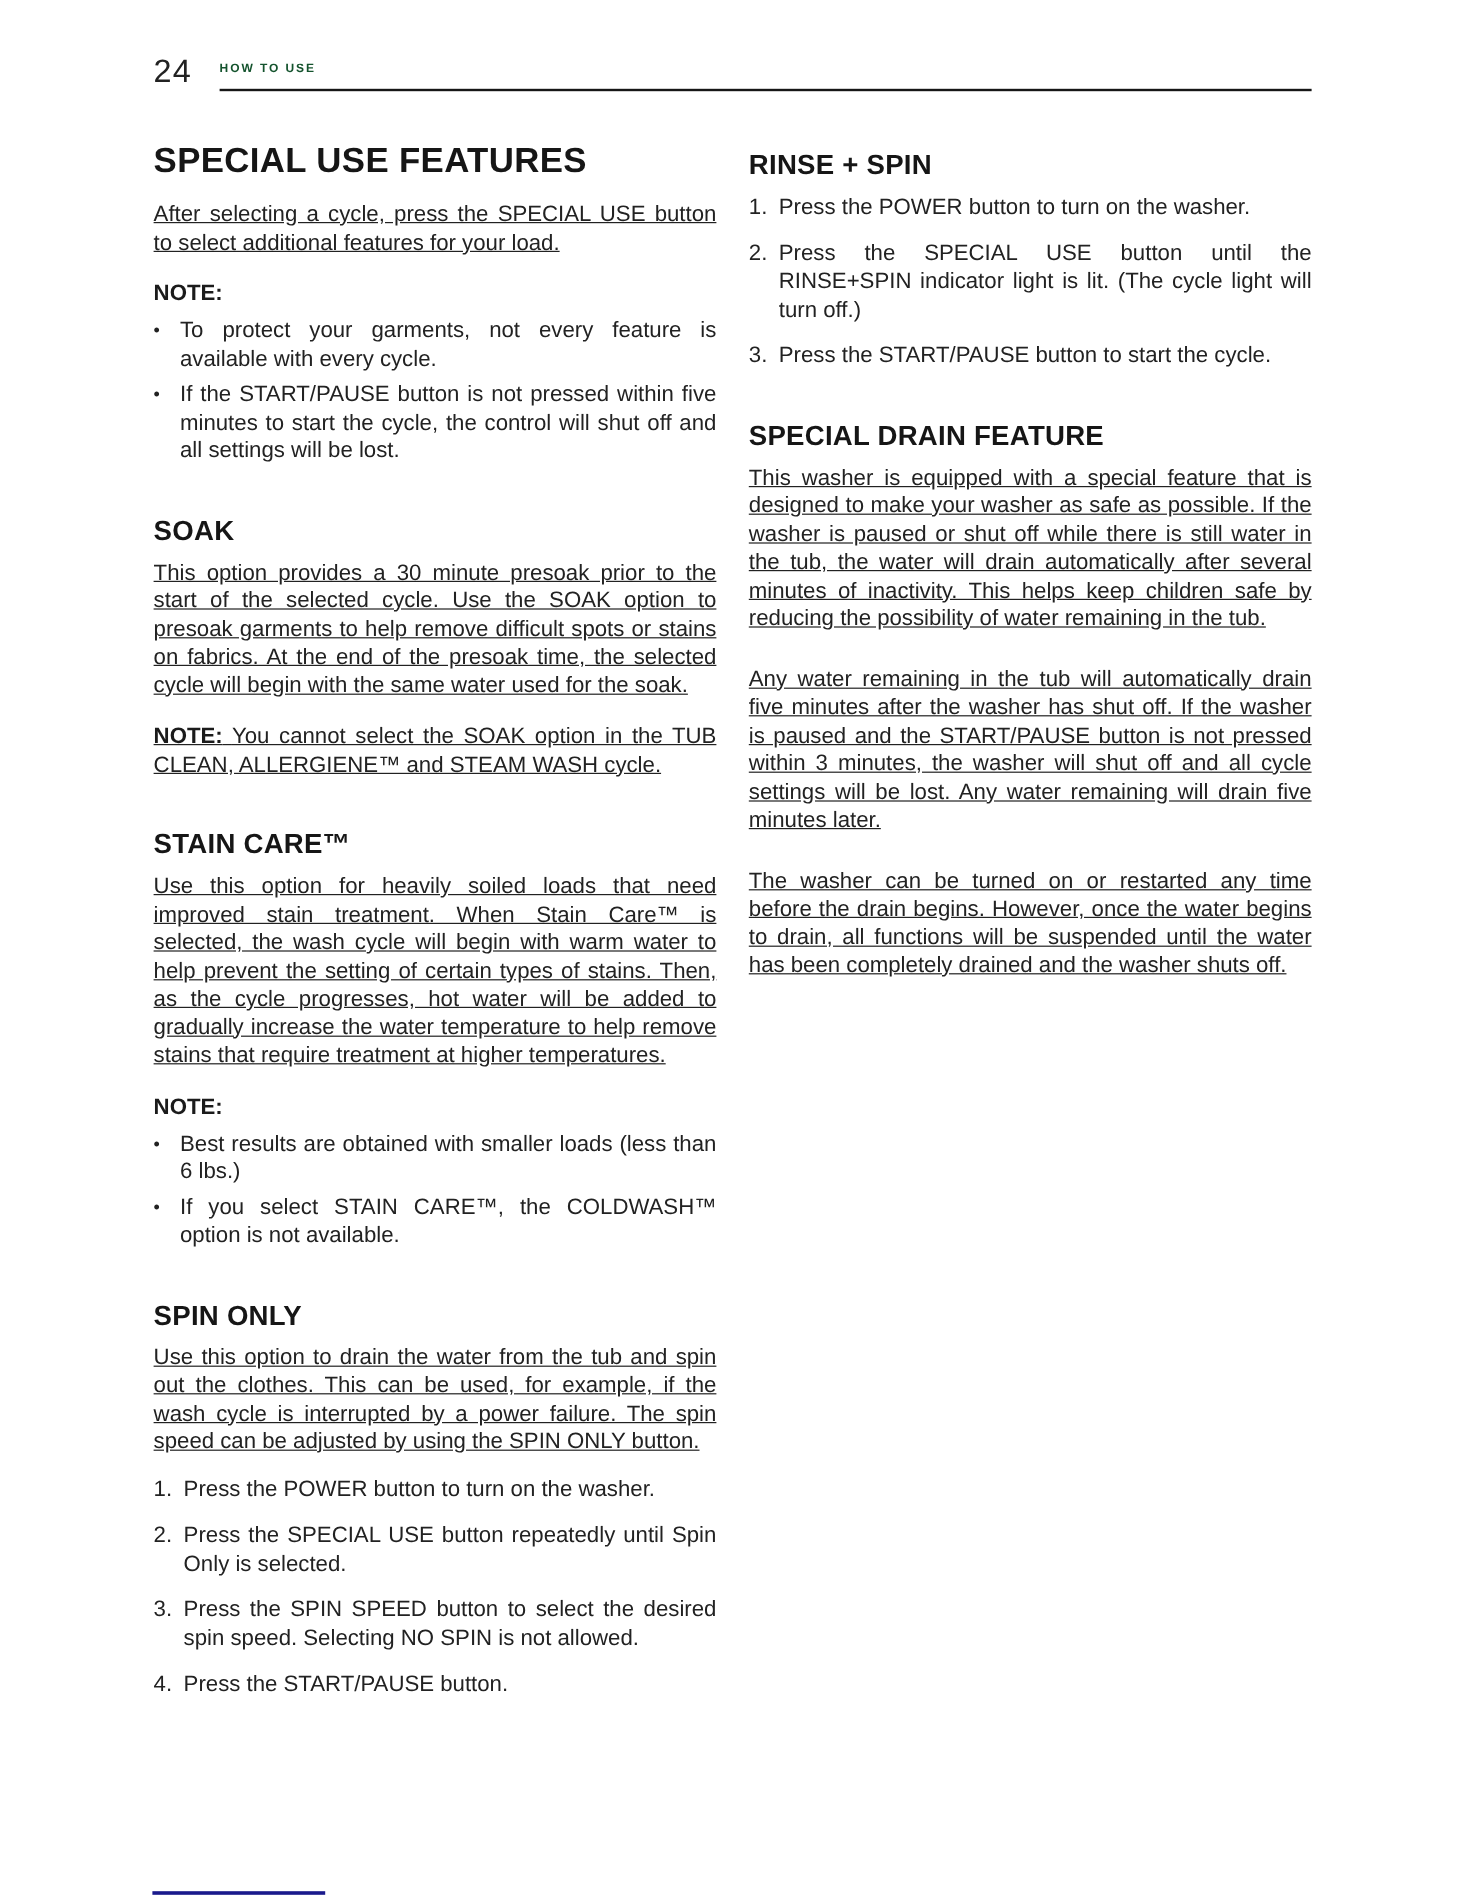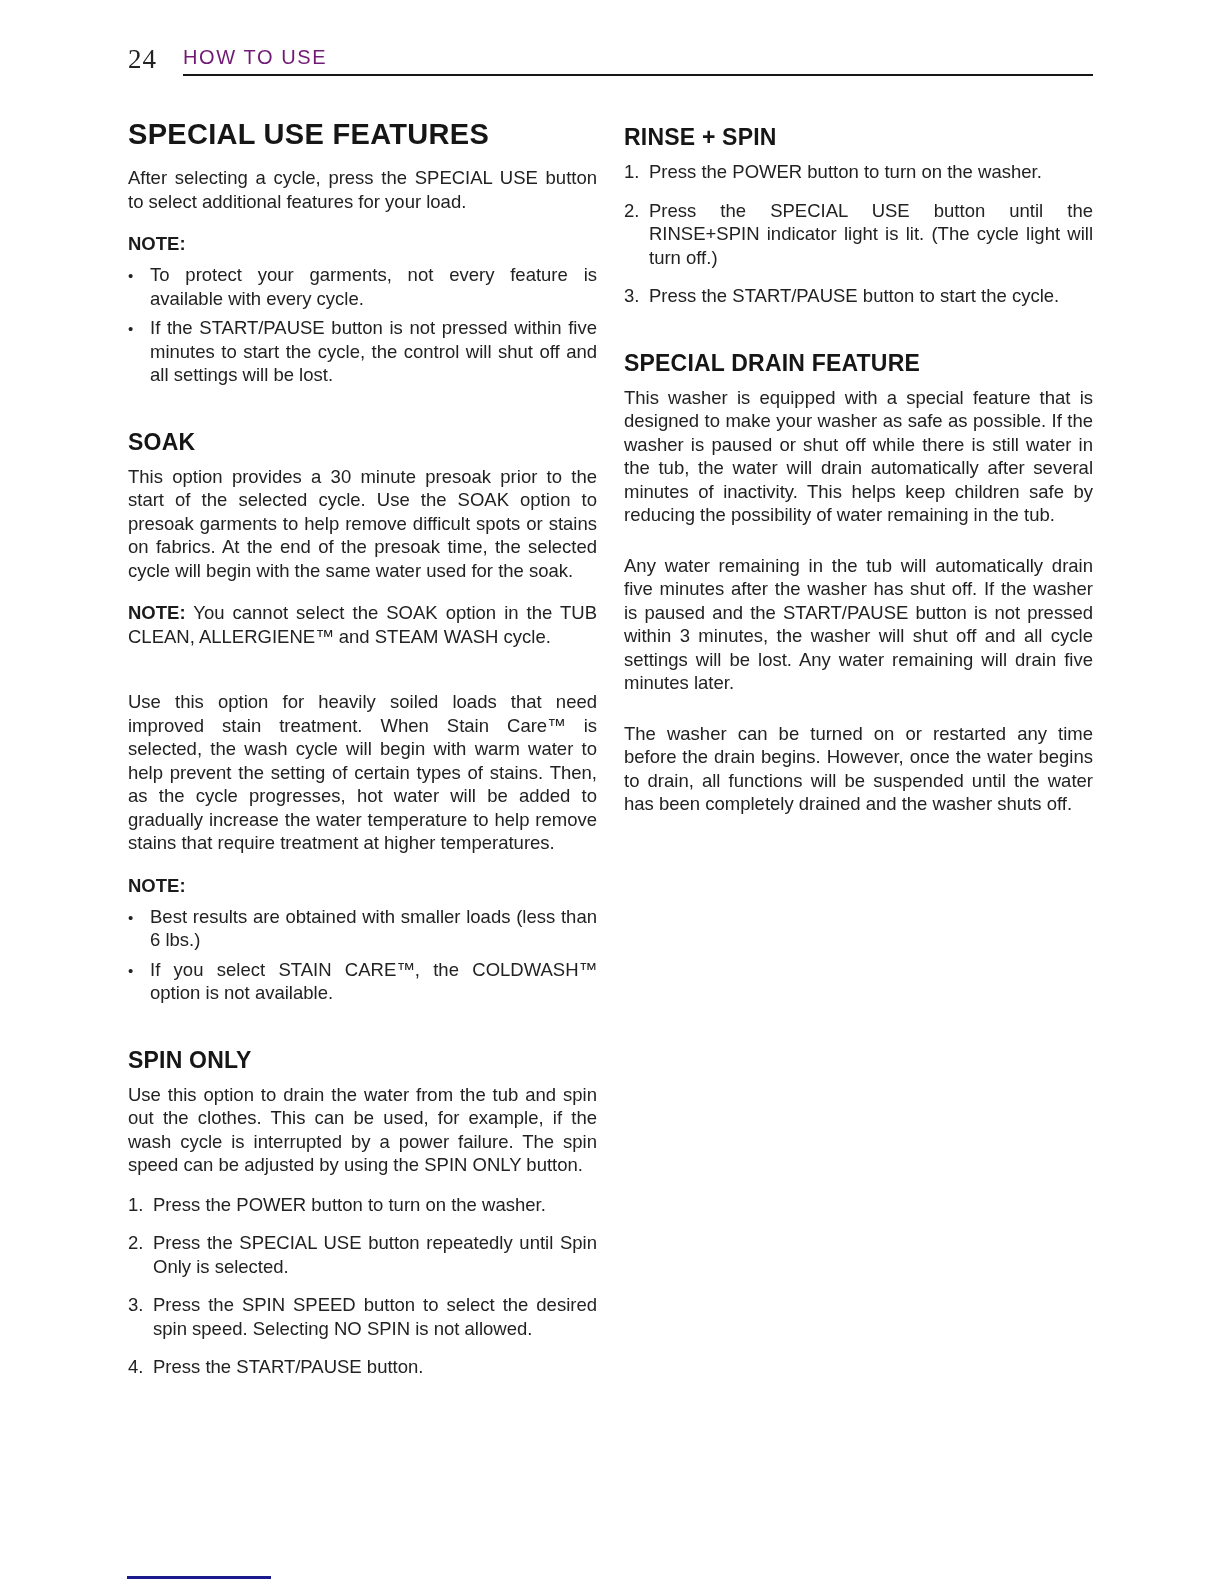--- a/index.html
+++ b/index.html
@@ -23,28 +23,28 @@
     display: flex;
     align-items: flex-start;
   }
   .page-number {
     flex: none;
     width: 55px;
     font-size: 27px;
     line-height: 27px;
     letter-spacing: 1px;
     color: #222222;
-    font-family: Liberation Serif, serif;
   }
   .header-title-wrap { flex: 1; padding-top: 3px; }
   .header-title {
-    font-size: 20px;
+    font-size: 10px;
     line-height: 17px;
     letter-spacing: 1.6px;
-    color: #701a75;
+    color: #14532d;
+    font-weight: bold;
   }
   .header-rule { margin-top: 8px; height: 2px; background: #171717; }
 
   
   .content {
     position: absolute;
     left: 128px;
     top: 118px;
     width: 965px;
     display: flex;
@@ -71,20 +71,21 @@
     letter-spacing: 0.2px;
     color: #161616;
   }
   .column > .section:first-child .title-sub { margin-top: 6px; }
 
   .para {
     margin: 0 0 16px 0;
     font-size: 18.5px;
     line-height: 23.5px;
     text-align: justify;
+    text-decoration: underline;
   }
   .para:last-child { margin-bottom: 0; }
   .col-right .section:nth-child(2) .para { margin-bottom: 27px; }
 
   .note-label {
     margin: 19px 0 8px 0;
     font-size: 18.5px;
     line-height: 23px;
     font-weight: 700;
     color: #1b1b1b;
@@ -149,20 +150,21 @@
             <span class="litext">If the START/PAUSE button is not pressed within five minutes to start the cycle, the control will shut off and all settings will be lost.</span>
           </div>
         </div>
       </div>
       <div class="section">
         <div class="title-sub">SOAK</div>
         <div class="para">This option provides a 30 minute presoak prior to the start of the selected cycle. Use the SOAK option to presoak garments to help remove difficult spots or stains on fabrics. At the end of the presoak time, the selected cycle will begin with the same water used for the soak.</div>
         <div class="para note-para"><span class="inline-label">NOTE:</span> <span>You cannot select the SOAK option in the TUB CLEAN, ALLERGIENE™ and STEAM WASH cycle.</span></div>
       </div>
       <div class="section">
+        <div class="title-sub">STAIN CARE™</div>
         <div class="para">Use this option for heavily soiled loads that need improved stain treatment. When Stain Care™ is selected, the wash cycle will begin with warm water to help prevent the setting of certain types of stains. Then, as the cycle progresses, hot water will be added to gradually increase the water temperature to help remove stains that require treatment at higher temperatures.</div>
         <div class="note-label">NOTE:</div>
         <div class="blist">
           <div class="li">
             <span class="marker">•</span>
             <span class="litext">Best results are obtained with smaller loads (less than 6 lbs.)</span>
           </div>
           <div class="li">
             <span class="marker">•</span>
             <span class="litext">If you select STAIN CARE™, the COLDWASH™ option is not available.</span>

